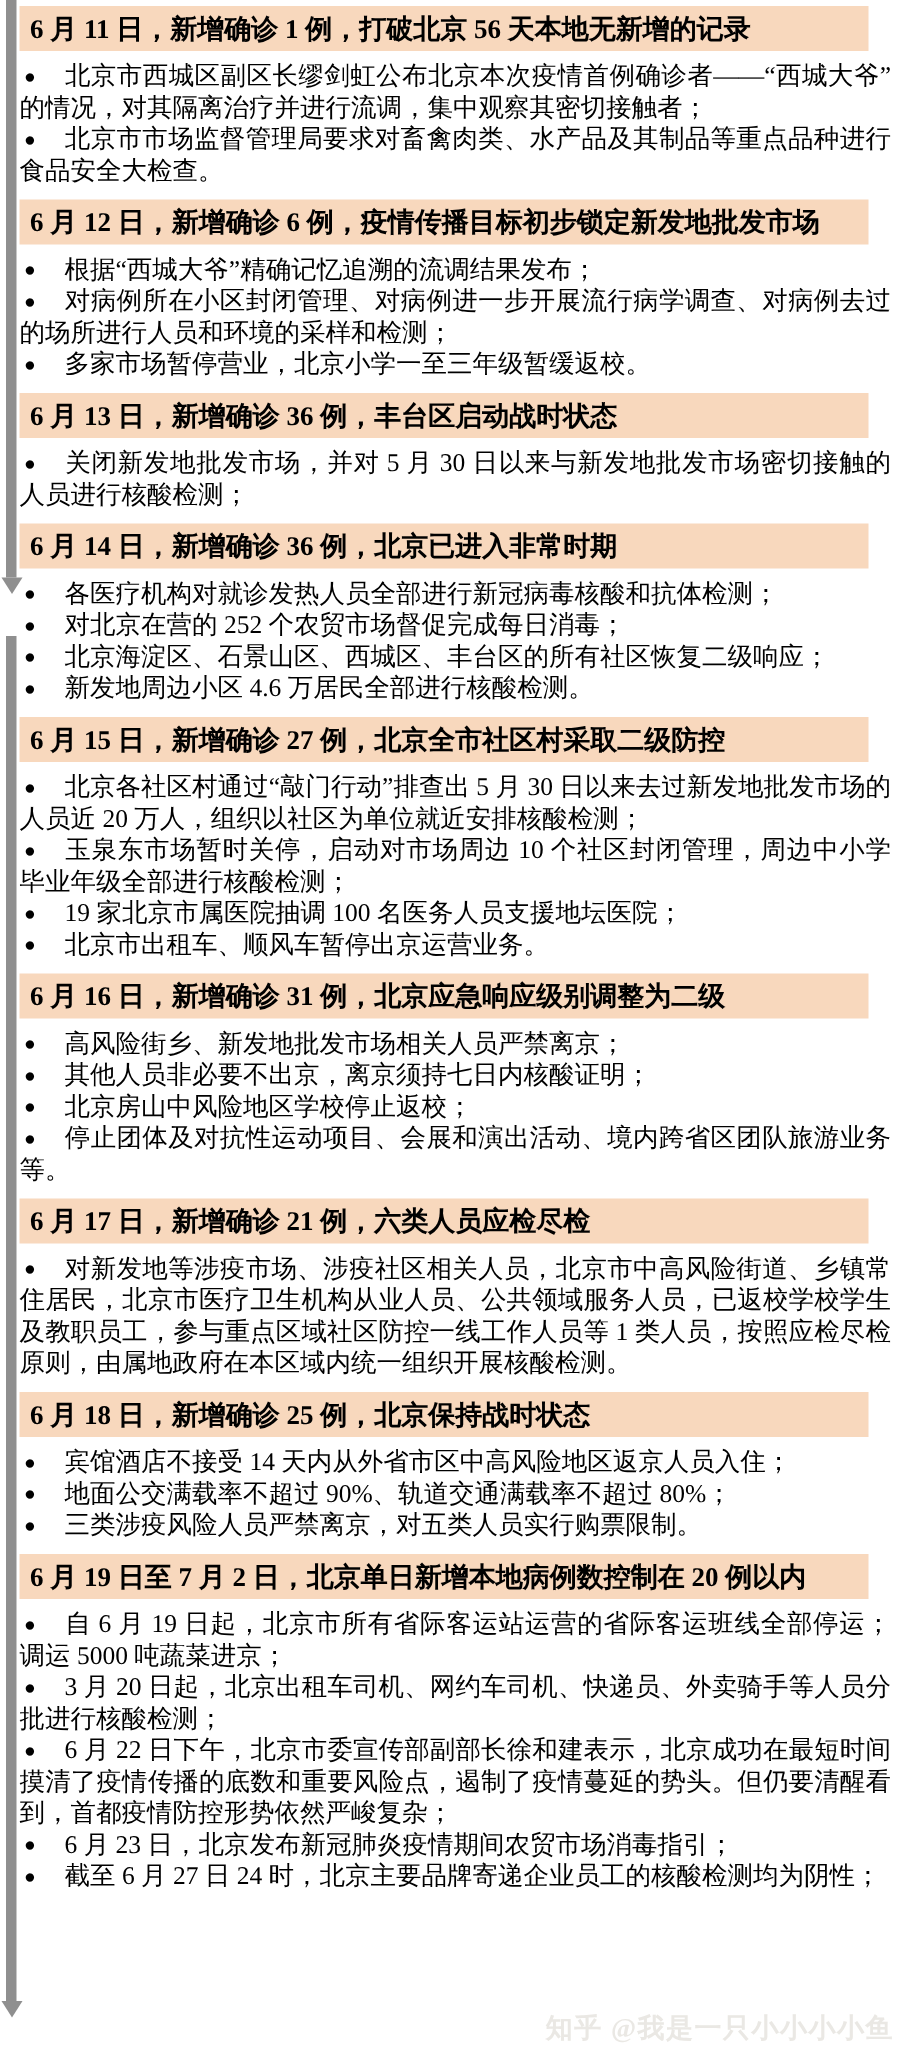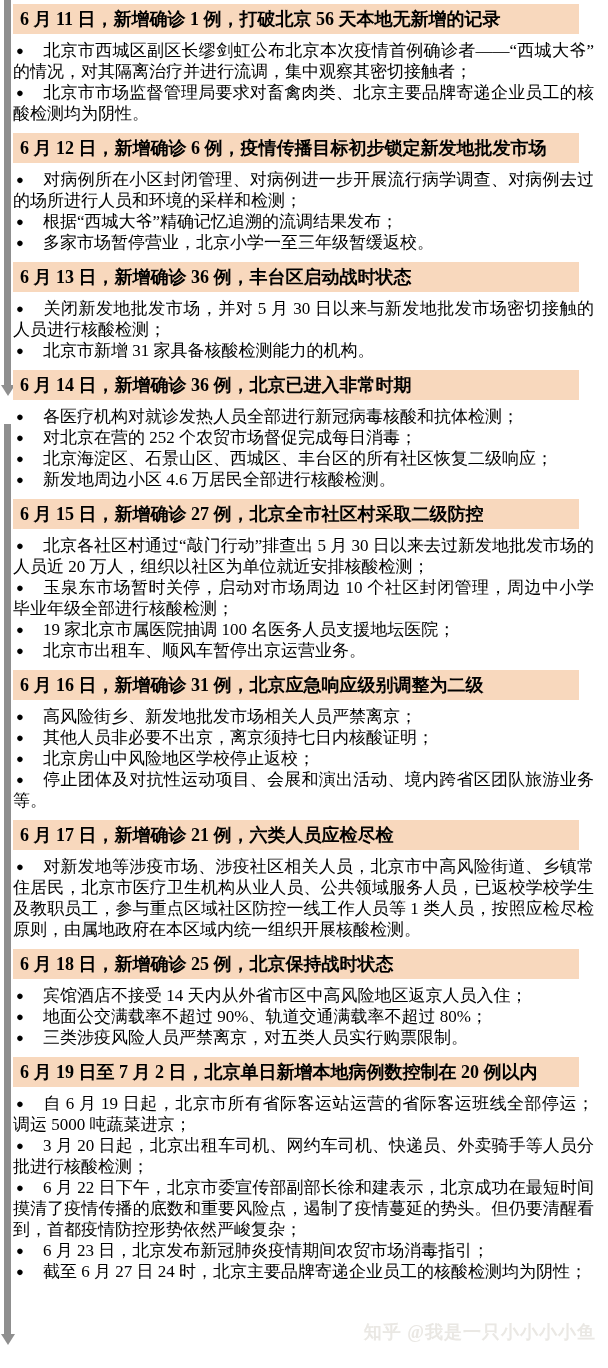--- a/index.html
+++ b/index.html
@@ -32,21 +32,21 @@
     padding:4px 4px 4px 7px;
     margin:0 0 6px 0;
     font-size:18px;line-height:22px;
     font-weight:bold;color:#000000;
   }
   .bullets{margin:0;}
   .bullet{margin:0;font-size:17px;line-height:21px;color:#000000;text-align:justify;}
   .dot{display:inline-block;width:27px;padding-left:3px;font-size:13px;vertical-align:1px;}
   
   #watermark{
-    position:absolute;right:12px;bottom:24px;
+    position:absolute;right:12px;bottom:4px;
     font-size:18px;font-weight:bold;letter-spacing:1px;
     color:var(--wm-color,#eae8e4);
     text-shadow:1px 1px 0 #ffffff;
   }
 </style>
 </head>
 <body>
 
 <div id="page">
 
@@ -61,46 +61,45 @@
   </div>
 
   <div id="content">
   <section class="section">
     <div class="section-header">
       <span class="section-header-text">6 月 11 日，新增确诊 1 例，打破北京 56 天本地无新增的记录</span>
     </div>
     <div class="bullets">
   <p class="bullet"><span class="dot">●</span><span class="bullet-text">北京市西城区副区长缪剑虹公布北京本次疫情首例确诊者——“西城大爷”的情况，对其隔离治疗并进行流调，集中观察其密切接触者；</span></p>
 
-  <p class="bullet"><span class="dot">●</span><span class="bullet-text">北京市市场监督管理局要求对畜禽肉类、北京主要品牌寄递企业员工的核酸检测均为阴性。</span></p>
+  <p class="bullet"><span class="dot">●</span><span class="bullet-text">北京市市场监督管理局要求对畜禽肉类、水产品及其制品等重点品种进行食品安全大检查。</span></p>
 </div>
   </section>
 
   <section class="section">
     <div class="section-header">
       <span class="section-header-text">6 月 12 日，新增确诊 6 例，疫情传播目标初步锁定新发地批发市场</span>
     </div>
     <div class="bullets">
+  <p class="bullet"><span class="dot">●</span><span class="bullet-text">根据“西城大爷”精确记忆追溯的流调结果发布；</span></p>
+
   <p class="bullet"><span class="dot">●</span><span class="bullet-text">对病例所在小区封闭管理、对病例进一步开展流行病学调查、对病例去过的场所进行人员和环境的采样和检测；</span></p>
-
-  <p class="bullet"><span class="dot">●</span><span class="bullet-text">根据“西城大爷”精确记忆追溯的流调结果发布；</span></p>
 
   <p class="bullet"><span class="dot">●</span><span class="bullet-text">多家市场暂停营业，北京小学一至三年级暂缓返校。</span></p>
 </div>
   </section>
 
   <section class="section">
     <div class="section-header">
       <span class="section-header-text">6 月 13 日，新增确诊 36 例，丰台区启动战时状态</span>
     </div>
     <div class="bullets">
   <p class="bullet"><span class="dot">●</span><span class="bullet-text">关闭新发地批发市场，并对 5 月 30 日以来与新发地批发市场密切接触的人员进行核酸检测；</span></p>
 
 
-  <p class="bullet"><span class="dot">●</span><span class="bullet-text">北京市新增 31 家具备核酸检测能力的机构。</span></p>
 </div>
   </section>
 
   <section class="section">
     <div class="section-header">
       <span class="section-header-text">6 月 14 日，新增确诊 36 例，北京已进入非常时期</span>
     </div>
     <div class="bullets">
   <p class="bullet"><span class="dot">●</span><span class="bullet-text">各医疗机构对就诊发热人员全部进行新冠病毒核酸和抗体检测；</span></p>
 

